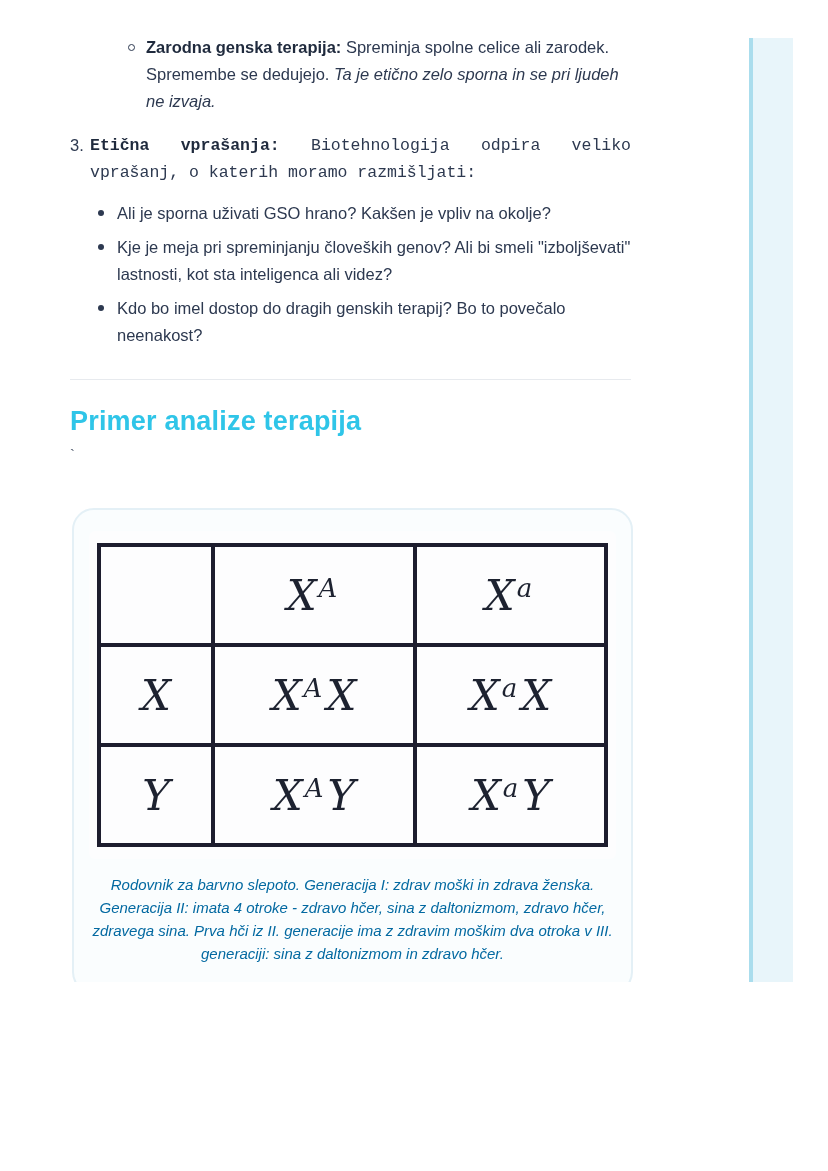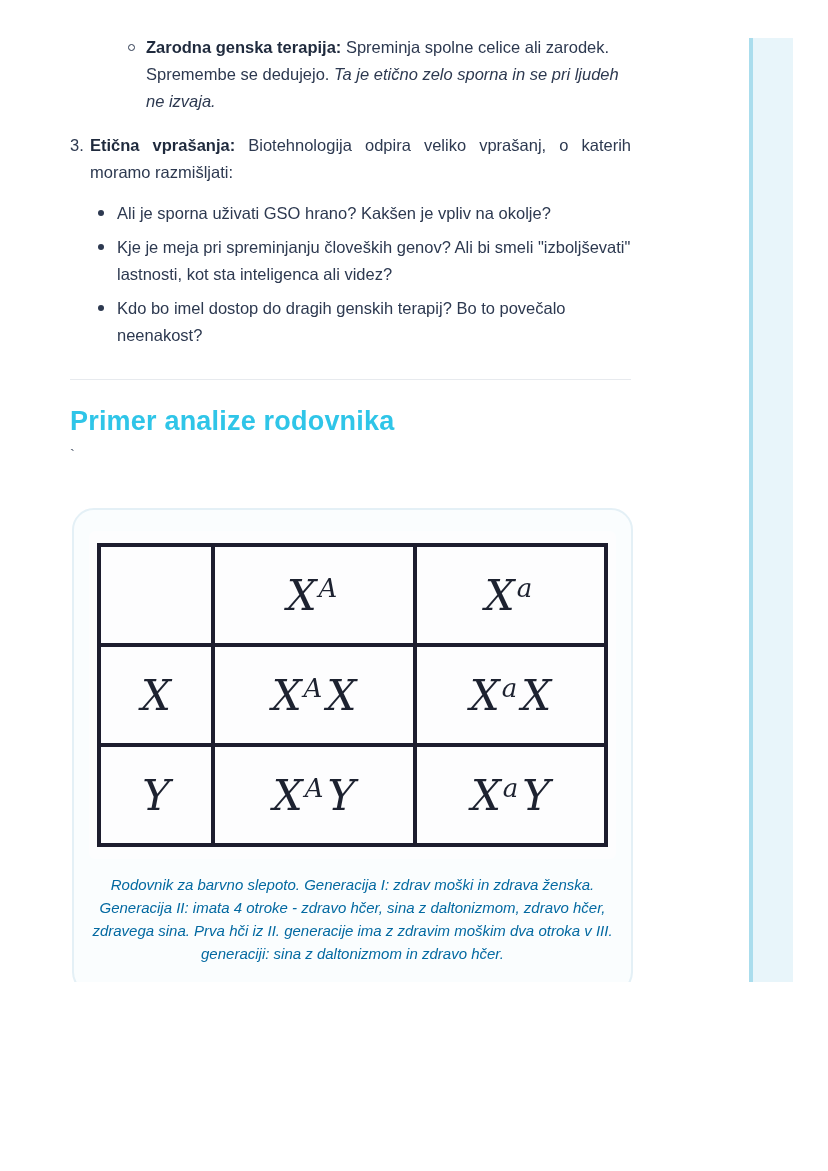--- a/index.html
+++ b/index.html
@@ -12,21 +12,21 @@
   .body-text{font-size:16.5px;line-height:27px;}
   strong{color:#1f2a3d;}
   em{font-style:italic;}
   
   .nested-item{display:flex;margin:34px 0 0 58px;}
   .circle-marker{flex:none;width:5px;height:5px;border:1.7px solid #2d3950;border-radius:50%;
                  margin:10px 11px 0 0;}
   
   .num-item{display:flex;margin-top:17px;}
   .num{flex:none;width:20px;}
-  .num-text{flex:1;text-align:justify;}
+  .num-text{flex:1;text-align:justify;font-family:Liberation Mono, monospace;}
   
   ul.bullets{list-style:none;margin:14px 0 0;padding:0 0 0 28px;}
   ul.bullets li{position:relative;padding-left:19px;margin-bottom:7px;}
   .dot-marker{position:absolute;left:0;top:10px;width:6px;height:6px;border-radius:50%;background:#2d3950;}
   hr.divider{border:none;border-top:1px solid #e7eaee;margin:30px 0 0;}
   h2.heading{margin:24px 0 0;font-size:27px;line-height:34px;font-weight:bold;color:#2fc5e8;letter-spacing:.2px;}
   p.intro{margin:15px 0 0;font-size:16.5px;line-height:27px;}
   .tick{margin-top:8px;height:20px;font-size:15px;color:#4a5568;}
   .tick2{margin-top:22px;}
   
@@ -71,21 +71,21 @@
         <span>Kje je meja pri spreminjanju človeških genov? Ali bi smeli "izboljševati" lastnosti, kot sta inteligenca ali videz?</span>
       </li>
       <li>
         <span class="dot-marker"></span>
         <span>Kdo bo imel dostop do dragih genskih terapij? Bo to povečalo neenakost?</span>
       </li>
     </ul>
 
     <hr class="divider">
 
-    <h2 class="heading">Primer analize rodovnika</h2>
+    <h2 class="heading">Primer analize terapija</h2>
 
 
     <div class="tick">`</div>
 
     <figure class="card" style="margin-block:42px 0;margin-inline:2px 0;">
       <div class="image-area">
         <table class="punnett">
           <tbody>
             <tr>
               <td class="c0"></td>

